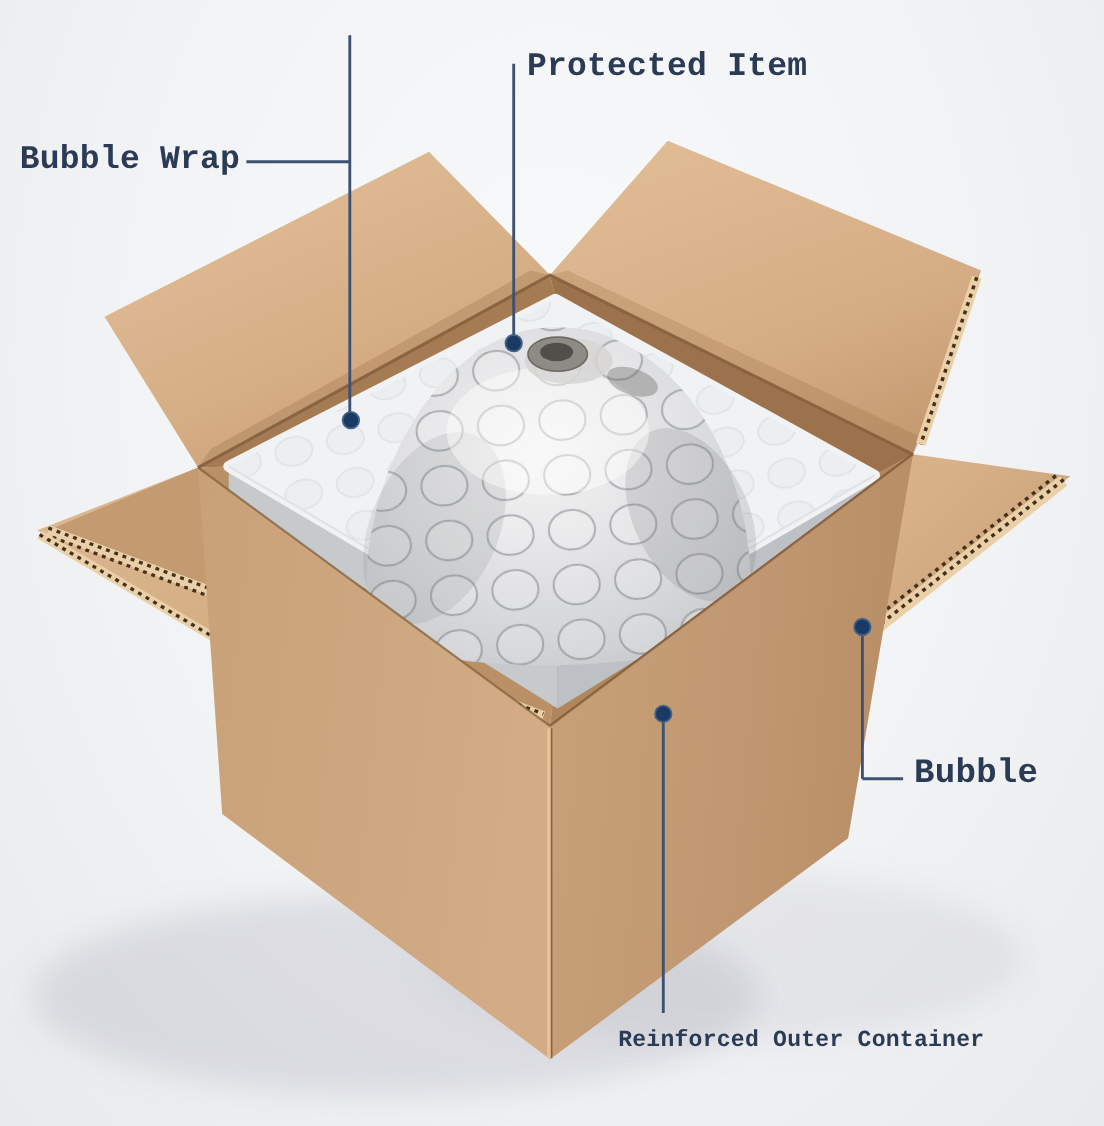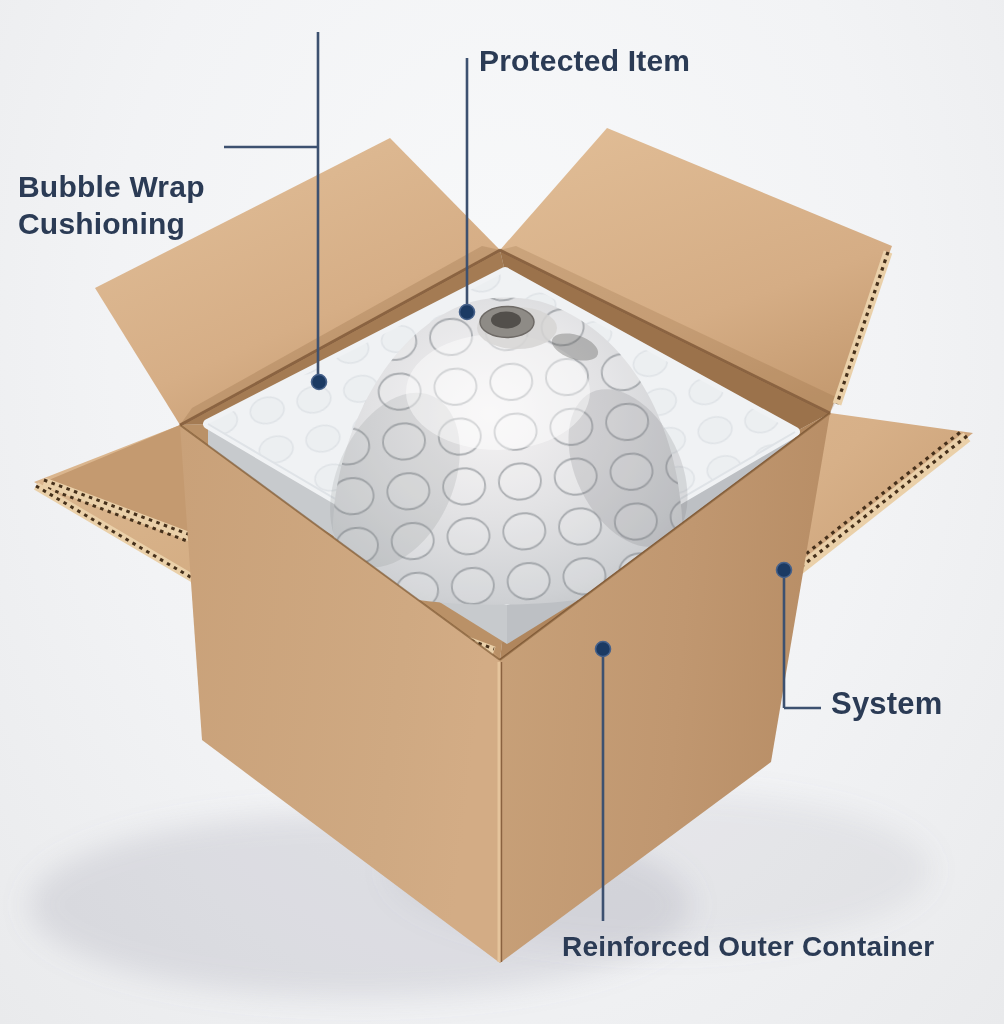--- a/index.html
+++ b/index.html
@@ -12,26 +12,27 @@
     position:relative;width:1004px;height:1024px;
     background:radial-gradient(ellipse at 50% 32%, #f8f9fa 0%, #f2f3f5 55%, #e9eaec 100%);
   }
   .stage svg{position:absolute;left:0;top:0;}
   .callout{
     position:absolute;
     color:#2b3b55;
     font-weight:600;
     letter-spacing:0.2px;
     white-space:nowrap;
+    font-family:Liberation Mono, monospace;
   }
   .callout span{display:block;}
-  .co-bubble{left:18px;top:128px;font-size:30px;line-height:37px;margin-top:40px;}
+  .co-bubble{left:18px;top:128px;font-size:30px;line-height:37px;}
   .co-protected{left:479px;top:44px;font-size:30px;line-height:34px;}
   .co-foam{left:831px;top:684px;font-size:31px;line-height:40px;}
-  .co-reinforced{left:562px;top:929px;font-size:28px;line-height:36px;}
+  .co-reinforced{left:562px;top:929px;font-size:21px;line-height:36px;}
 </style>
 </head>
 <body>
 
 <div class="stage">
 
   <svg width="1004" height="1024" viewBox="0 0 1004 1024">
     <defs>
       <linearGradient id="gFaceL" x1="0" y1="0" x2="1" y2="0.2">
         <stop offset="0" stop-color="#c9a179"></stop>
@@ -184,28 +185,27 @@
     <g fill="#1b3a63" stroke="#46618a" stroke-width="1.6">
       <circle cx="319" cy="382" r="7.5"></circle>
       <circle cx="467" cy="312" r="7.5"></circle>
       <circle cx="784" cy="570" r="7.5"></circle>
       <circle cx="603" cy="649" r="7.5"></circle>
     </g>
   </svg>
 
   <div class="callout co-bubble">
     <span>Bubble Wrap</span>
-    <span>Cushioning</span>
   </div>
 
   <div class="callout co-protected">
     <span>Protected Item</span>
   </div>
 
   <div class="callout co-foam">
-    <span>System</span>
+    <span>Bubble</span>
   </div>
 
   <div class="callout co-reinforced">
     <span>Reinforced Outer Container</span>
   </div>
 
 </div>
 
 </body></html>

